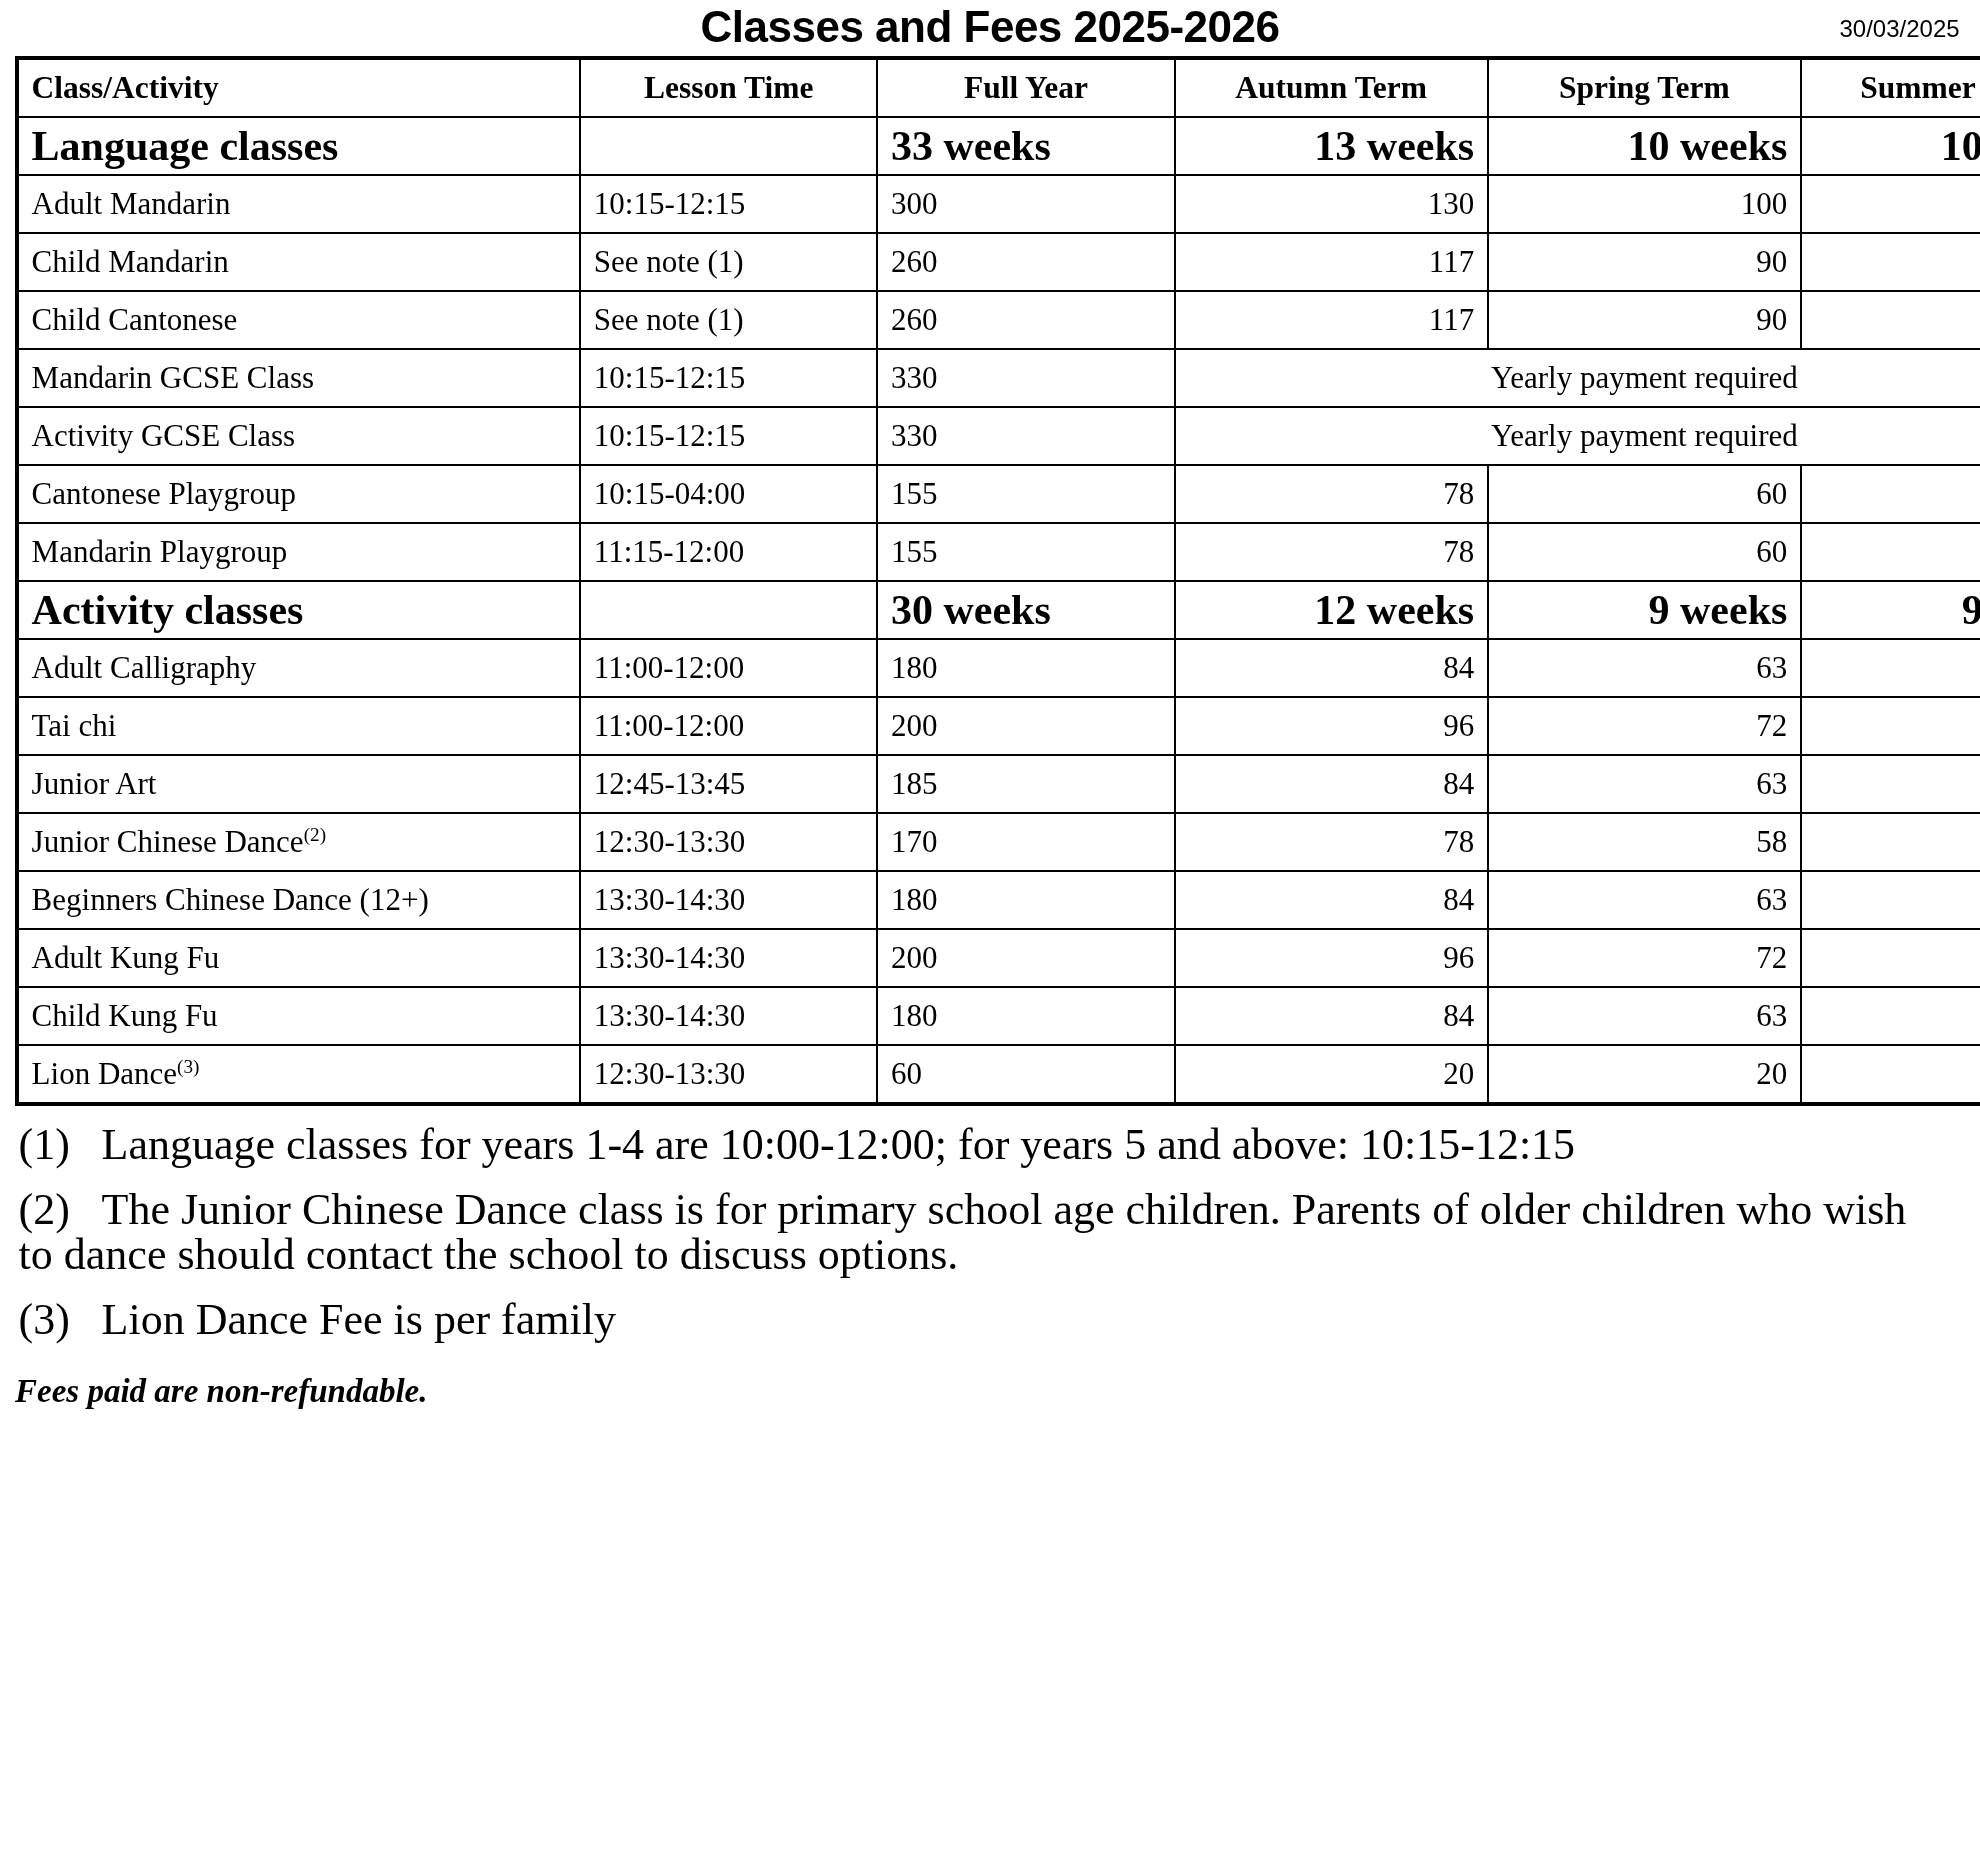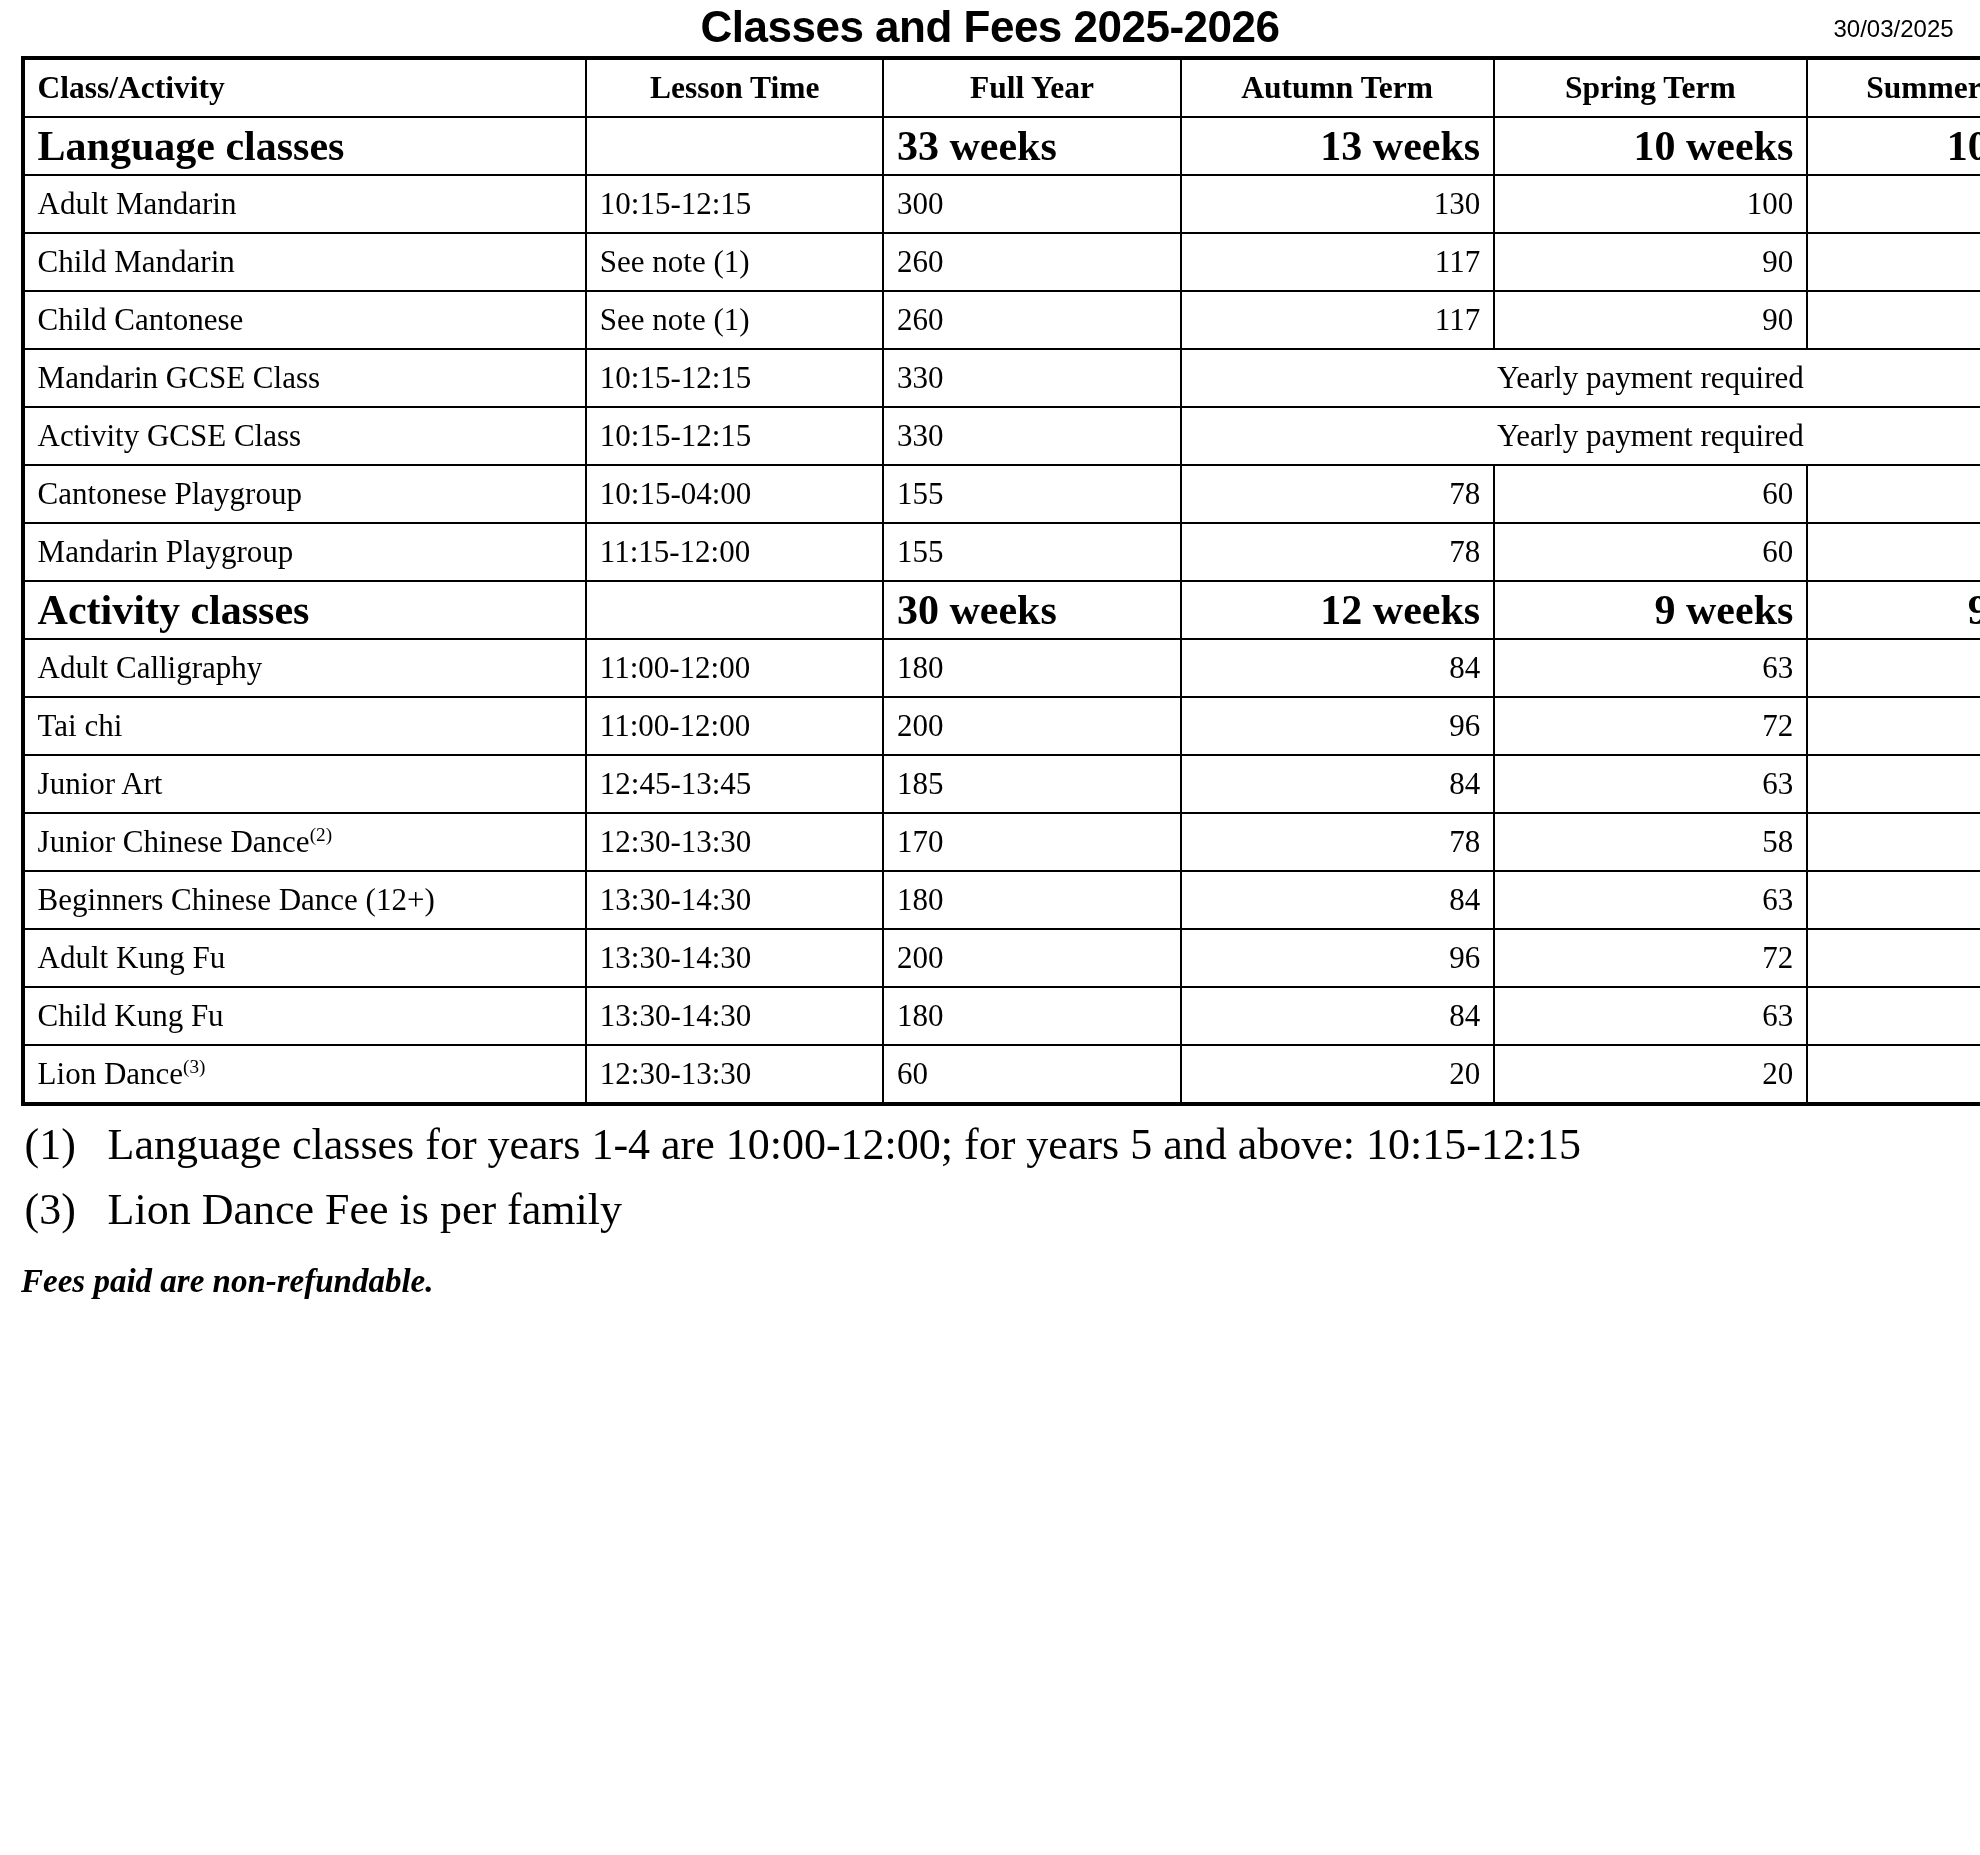--- a/index.html
+++ b/index.html
@@ -13,21 +13,21 @@
     font-family: "Liberation Serif", "DejaVu Serif", serif;
     color: #000000;
     overflow: hidden;
   }
 
   .page {
     position: relative;
     width: 1980px;
     height: 1855px;
     box-sizing: border-box;
-    padding: 0 21px;
+    padding: 0 15px;
   }
 
   
   .header {
     position: relative;
     height: 56px;
   }
   .doc-title {
     position: absolute;
     left: 0;
@@ -269,19 +269,20 @@
           <td class="c-year">60</td>
           <td class="c-term">20</td>
           <td class="c-term">20</td>
           <td class="c-term">20</td>
         </tr>
       </tbody>
   </table>
 
   <div class="notes" id="footnotes-container">
       <div class="note"><span class="num">(1)</span><span>Language classes for years 1-4 are 10:00-12:00; for years 5 and above: 10:15-12:15</span></div>
+      <div class="note"><span class="num">(2)</span><span>The Junior Chinese Dance class is for primary school age children. Parents of older children who wish to dance should contact the school to discuss options.</span></div>
       <div class="note"><span class="num">(3)</span><span>Lion Dance Fee is per family</span></div>
     </div>
 
   <div class="note-final">Fees paid are non-refundable.</div>
 
 </div>
 
 
 </body></html>

